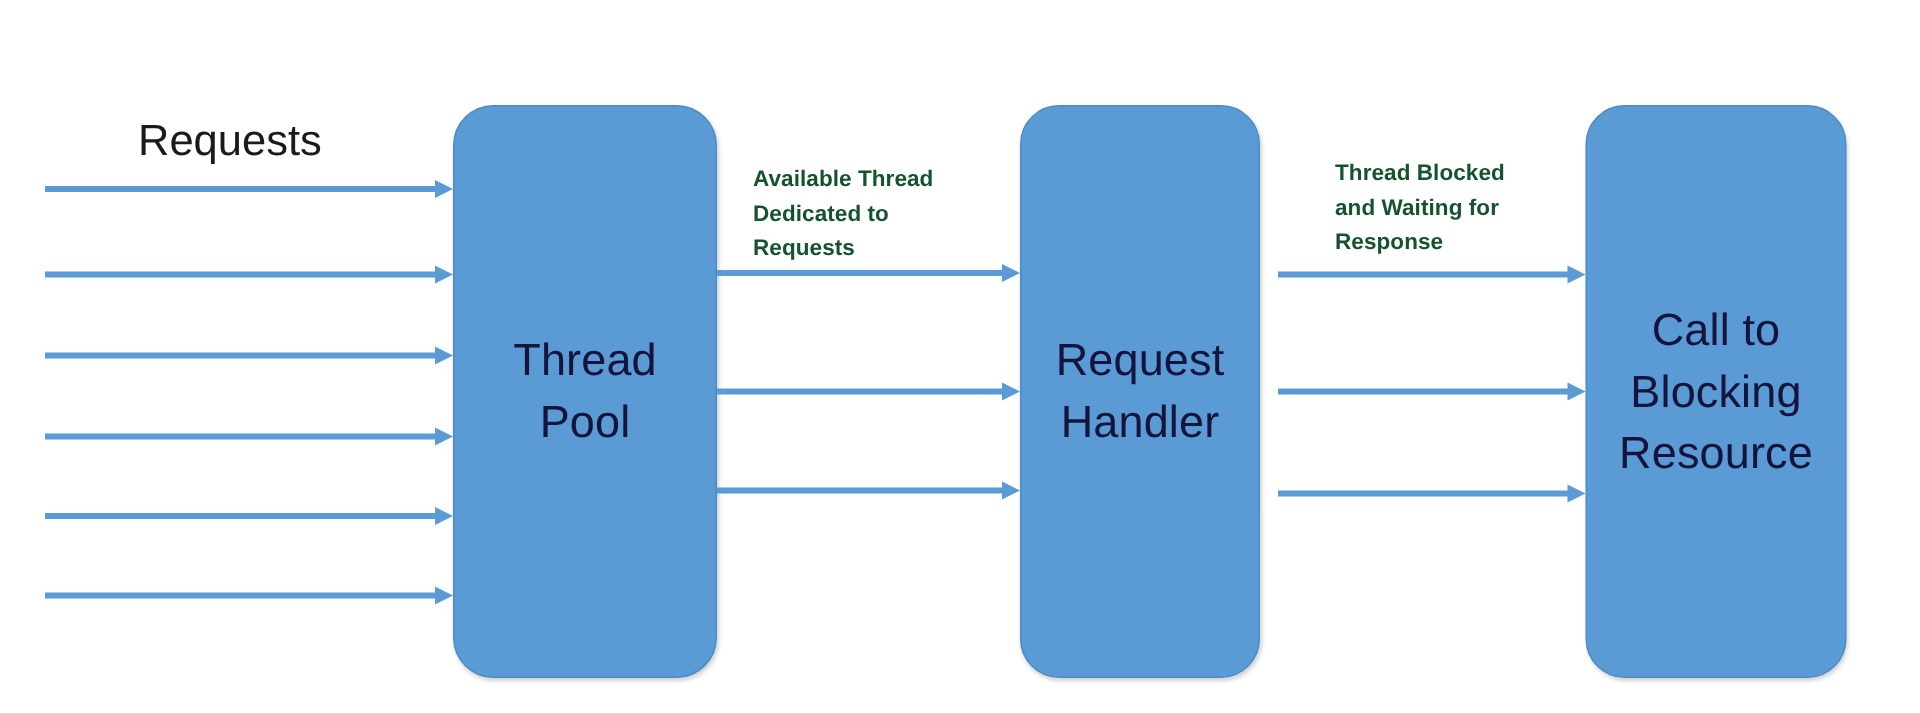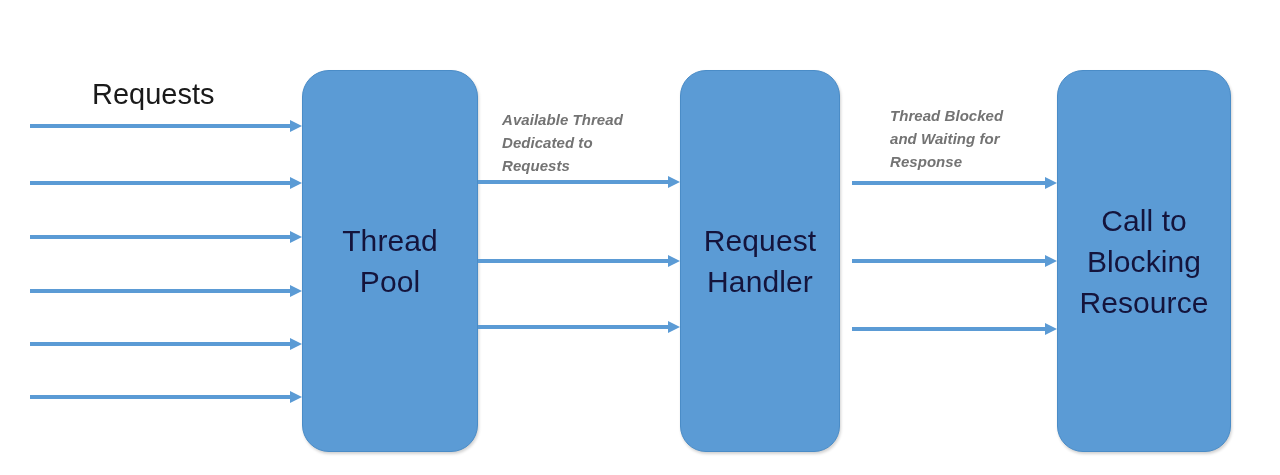--- a/index.html
+++ b/index.html
@@ -71,27 +71,26 @@
   
   .heading-label {
     position: absolute;
     color: #1A1A1A;
     font-size: 29px;
     line-height: 32px;
     white-space: nowrap;
   }
   .edge-label {
     position: absolute;
-    color: #737373;
+    color: #14532d;
     font-size: 15px;
     font-weight: bold;
     line-height: 23px;
     white-space: pre-line;
     letter-spacing: 0.05px;
-    font-style: italic;
   }
 
   #label-requests        { left: 92px;  top: 78px; }
   #label-available-thread{ left: 502px; top: 108px; }
   #label-thread-blocked  { left: 880px; top: 104px; margin-left: 10px; }
 </style>
 </head>
 <body>
 
 <div id="canvas">

